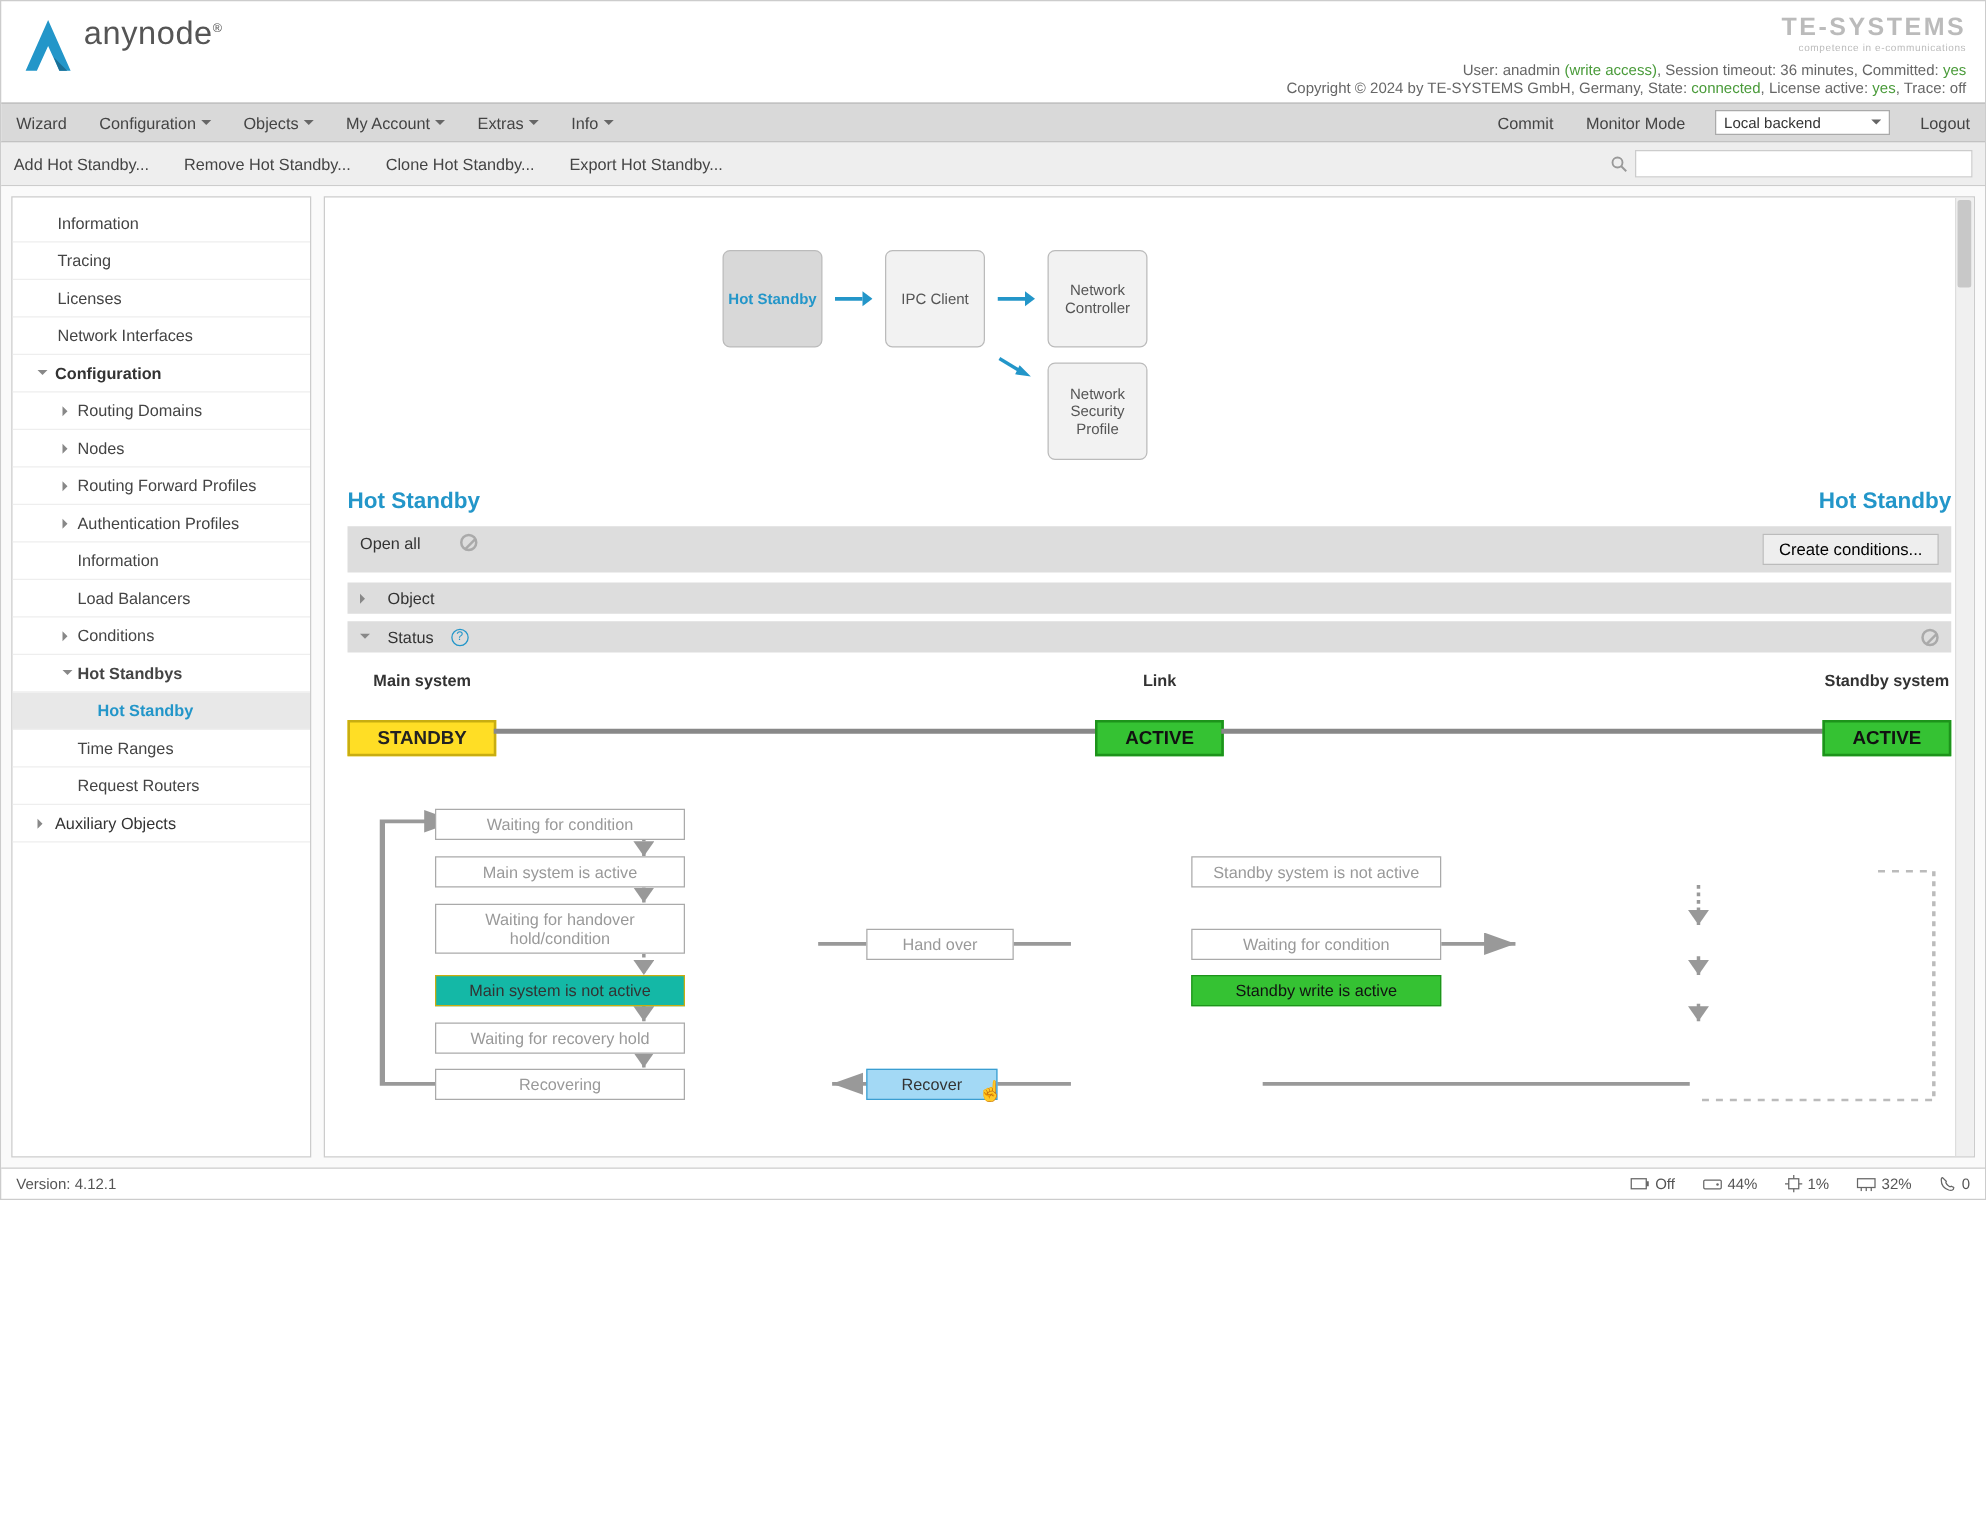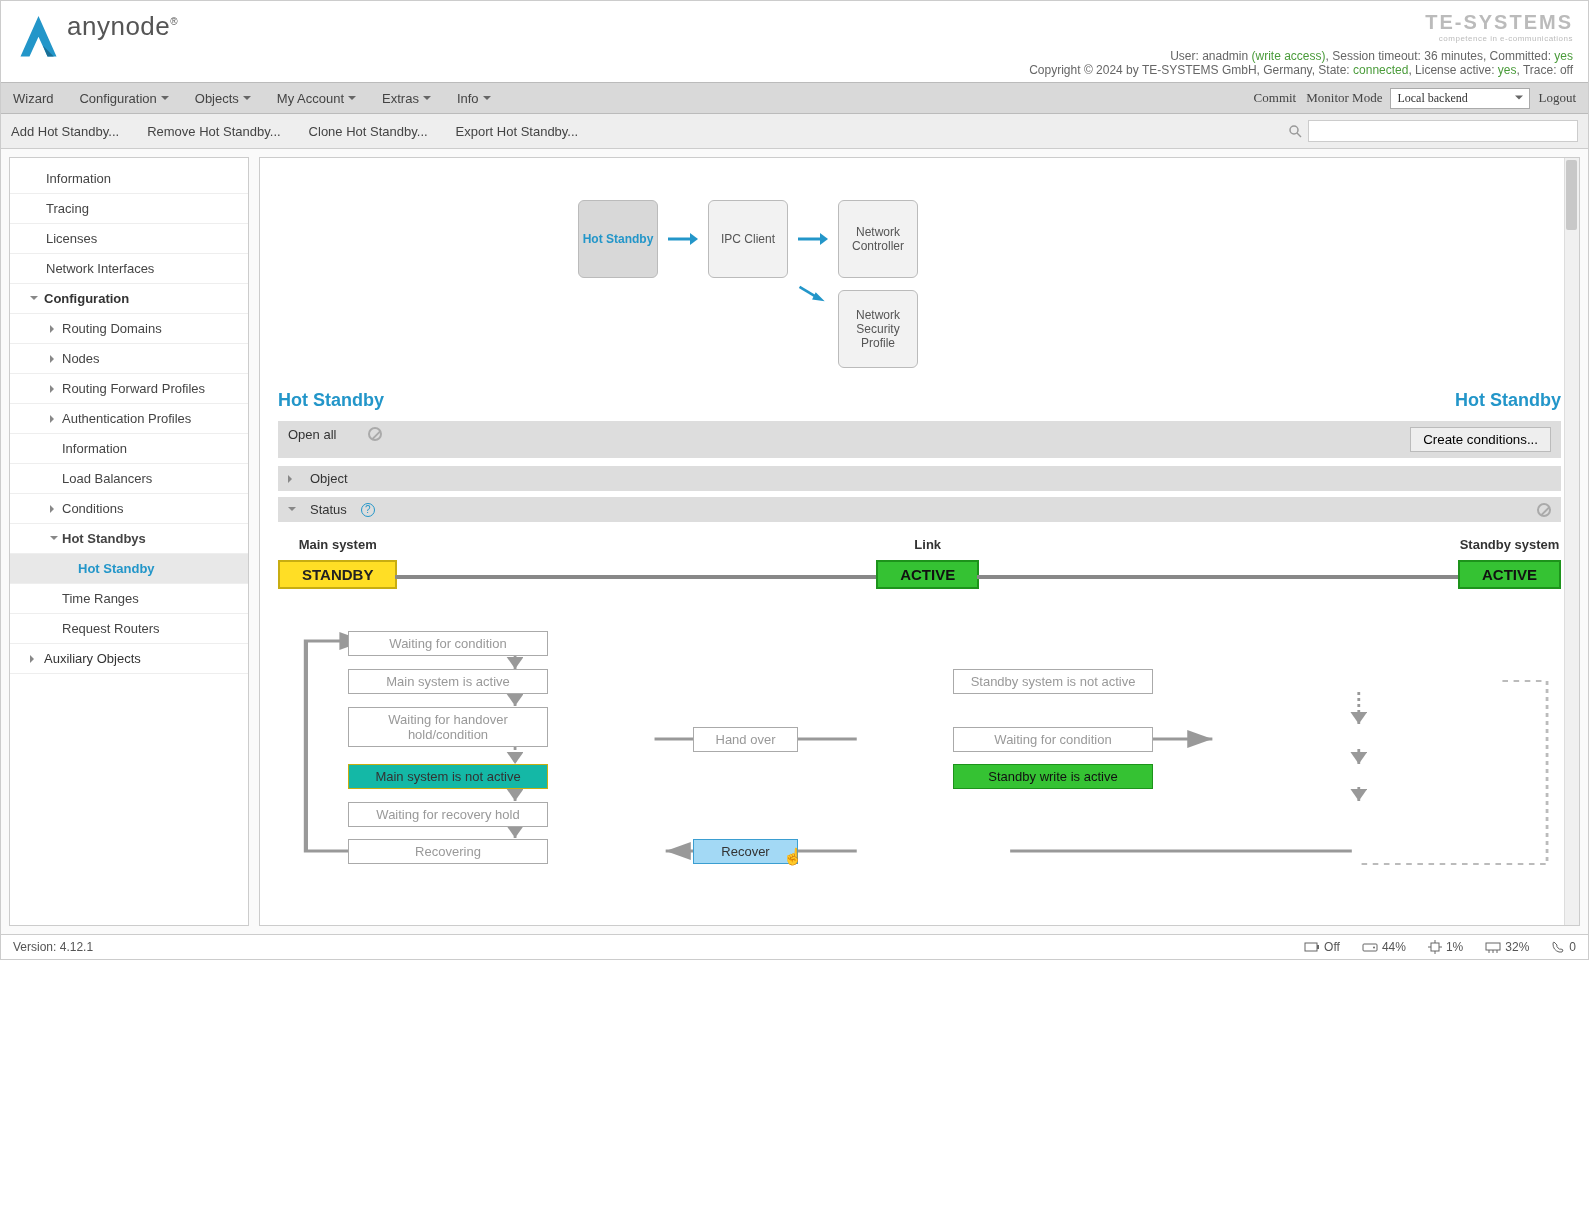--- a/index.html
+++ b/index.html
@@ -13,21 +13,21 @@
 .logo-text sup { font-size: 10px; }
 .header-right { text-align: right; font-size: 12px; color: #666; }
 .te-logo { font-size: 20px; letter-spacing: 2px; color: #bbb; font-weight: bold; }
 .te-logo-sub { font-size: 8px; color: #bbb; letter-spacing: .5px; }
 .green { color: #4a9b3a; }
 .yes { color: #4a9b3a; }
 
 .menubar { display: flex; align-items: center; background: #d9d9d9; border-top: 1px solid #bbb; border-bottom: 1px solid #bbb; padding: 0 10px; height: 32px; }
 .menubar-left { display: flex; gap: 22px; }
 .menubar-item { color: #444; cursor: pointer; display: flex; align-items: center; gap: 4px; padding: 4px 2px; }
-.menubar-right { margin-left: auto; display: flex; align-items: center; gap: 6px; font-family: Liberation Serif, serif; }
+.menubar-right { margin-left: auto; display: flex; align-items: center; gap: 22px; }
 .backend-select { background: #fff; border: 1px solid #aaa; padding: 2px 20px 2px 6px; font-size: 12px; position: relative; width: 140px; }
 .backend-select::after { content: ''; position: absolute; right: 6px; top: 50%; transform: translateY(-30%); border: 4px solid transparent; border-top-color: #666; }
 .caret-down { width: 0; height: 0; border: 4px solid transparent; border-top-color: #666; margin-top: 4px; }
 
 .toolbar { display: flex; align-items: center; background: #eee; border-bottom: 1px solid #ccc; padding: 6px 10px; gap: 28px; }
 .toolbar-item { color: #444; cursor: pointer; }
 .search-wrap { margin-left: auto; display: flex; align-items: center; gap: 6px; }
 .search-input { width: 270px; height: 22px; border: 1px solid #ccc; padding: 2px 6px; }
 
 .body { display: flex; flex: 1; padding: 8px; gap: 10px; overflow: hidden; background: #fafafa; }
@@ -56,21 +56,21 @@
 .title-row { display: flex; justify-content: space-between; margin-bottom: 10px; }
 .openall-bar { background: #ddd; display: flex; padding: 6px 10px; margin-bottom: 8px; gap: 12px; }
 .openall-bar .btn-create { margin-left: auto; background: #eee; border: 1px solid #bbb; padding: 4px 12px; cursor: pointer; }
 .forbidden { width: 14px; height: 14px; border: 2px solid #aaa; border-radius: 50%; position: relative; display: inline-block; }
 .forbidden::after { content: ''; position: absolute; left: 1px; top: 5px; width: 11px; height: 2px; background: #aaa; transform: rotate(-45deg); }
 .panel-head { background: #ddd; padding: 5px 10px; display: flex; align-items: center; gap: 14px; margin-bottom: 6px; }
 .panel-head .help { width: 14px; height: 14px; border: 1px solid #2396c9; border-radius: 50%; color: #2396c9; font-size: 10px; display: flex; align-items: center; justify-content: center; }
 
 .status-row { display: flex; justify-content: space-around; align-items: center; margin: 15px 0 30px; position: relative; }
 .status-col { text-align: center; }
-.status-label { font-weight: bold; font-size: 13px; margin-bottom: 8px; }
+.status-label { font-weight: bold; font-size: 13px; margin-bottom: 24px; }
 .status-box { padding: 4px 22px; font-weight: bold; font-size: 15px; border: 2px solid; }
 .sb-standby { background: #ffde25; border-color: #c8ad11; color: #222; }
 .sb-active { background: #35c233; border-color: #1d931b; color: #111; }
 .status-line { height: 4px; background: #888; flex: 1; margin: 0 -2px; margin-top: 28px; }
 
 .state-area { position: relative; height: 260px; margin-top: 10px; }
 .sbox { position: absolute; width: 200px; border: 1px solid #aaa; background: #fff; color: #999; text-align: center; padding: 4px 0; font-size: 13px; }
 .sbox.yellow { background: #14b8a6; border-color: #c8ad11; color: #333; }
 .sbox.green { background: #35c233; border-color: #1d931b; color: #111; }
 .sbox.blue { background: #a3d9f5; border-color: #3b9ed1; color: #333; }
@@ -293,21 +293,21 @@
           <path d="M878 62 L910 62 L910 245 L775 245" fill="none" stroke="#bbb" stroke-width="2" stroke-dasharray="4 4"></path>
         </svg>
 
         <div class="sbox" style="left:70px;top:12px">Waiting for condition</div>
         <div class="sbox" style="left:70px;top:50px">Main system is active</div>
         <div class="sbox" style="left:70px;top:88px">Waiting for handover hold/condition</div>
         <div class="sbox yellow" style="left:70px;top:145px">Main system is not active</div>
         <div class="sbox" style="left:70px;top:183px">Waiting for recovery hold</div>
         <div class="sbox" style="left:70px;top:220px">Recovering</div>
 
-        <div class="sbox" style="left:415px;top:108px;width:105px">Hand over</div>
+        <div class="sbox" style="left:415px;top:108px;width:118px">Hand over</div>
         <div class="sbox blue" style="left:415px;top:220px;width:105px">Recover</div>
         <span class="cursor-hand" style="left:505px;top:228px">☝</span>
 
         <div class="sbox" style="left:675px;top:50px">Standby system is not active</div>
         <div class="sbox" style="left:675px;top:108px">Waiting for condition</div>
         <div class="sbox green" style="left:675px;top:145px">Standby write is active</div>
       </div>
 
       <div class="scrollbar-track">
         <div class="scrollbar-thumb"></div>

